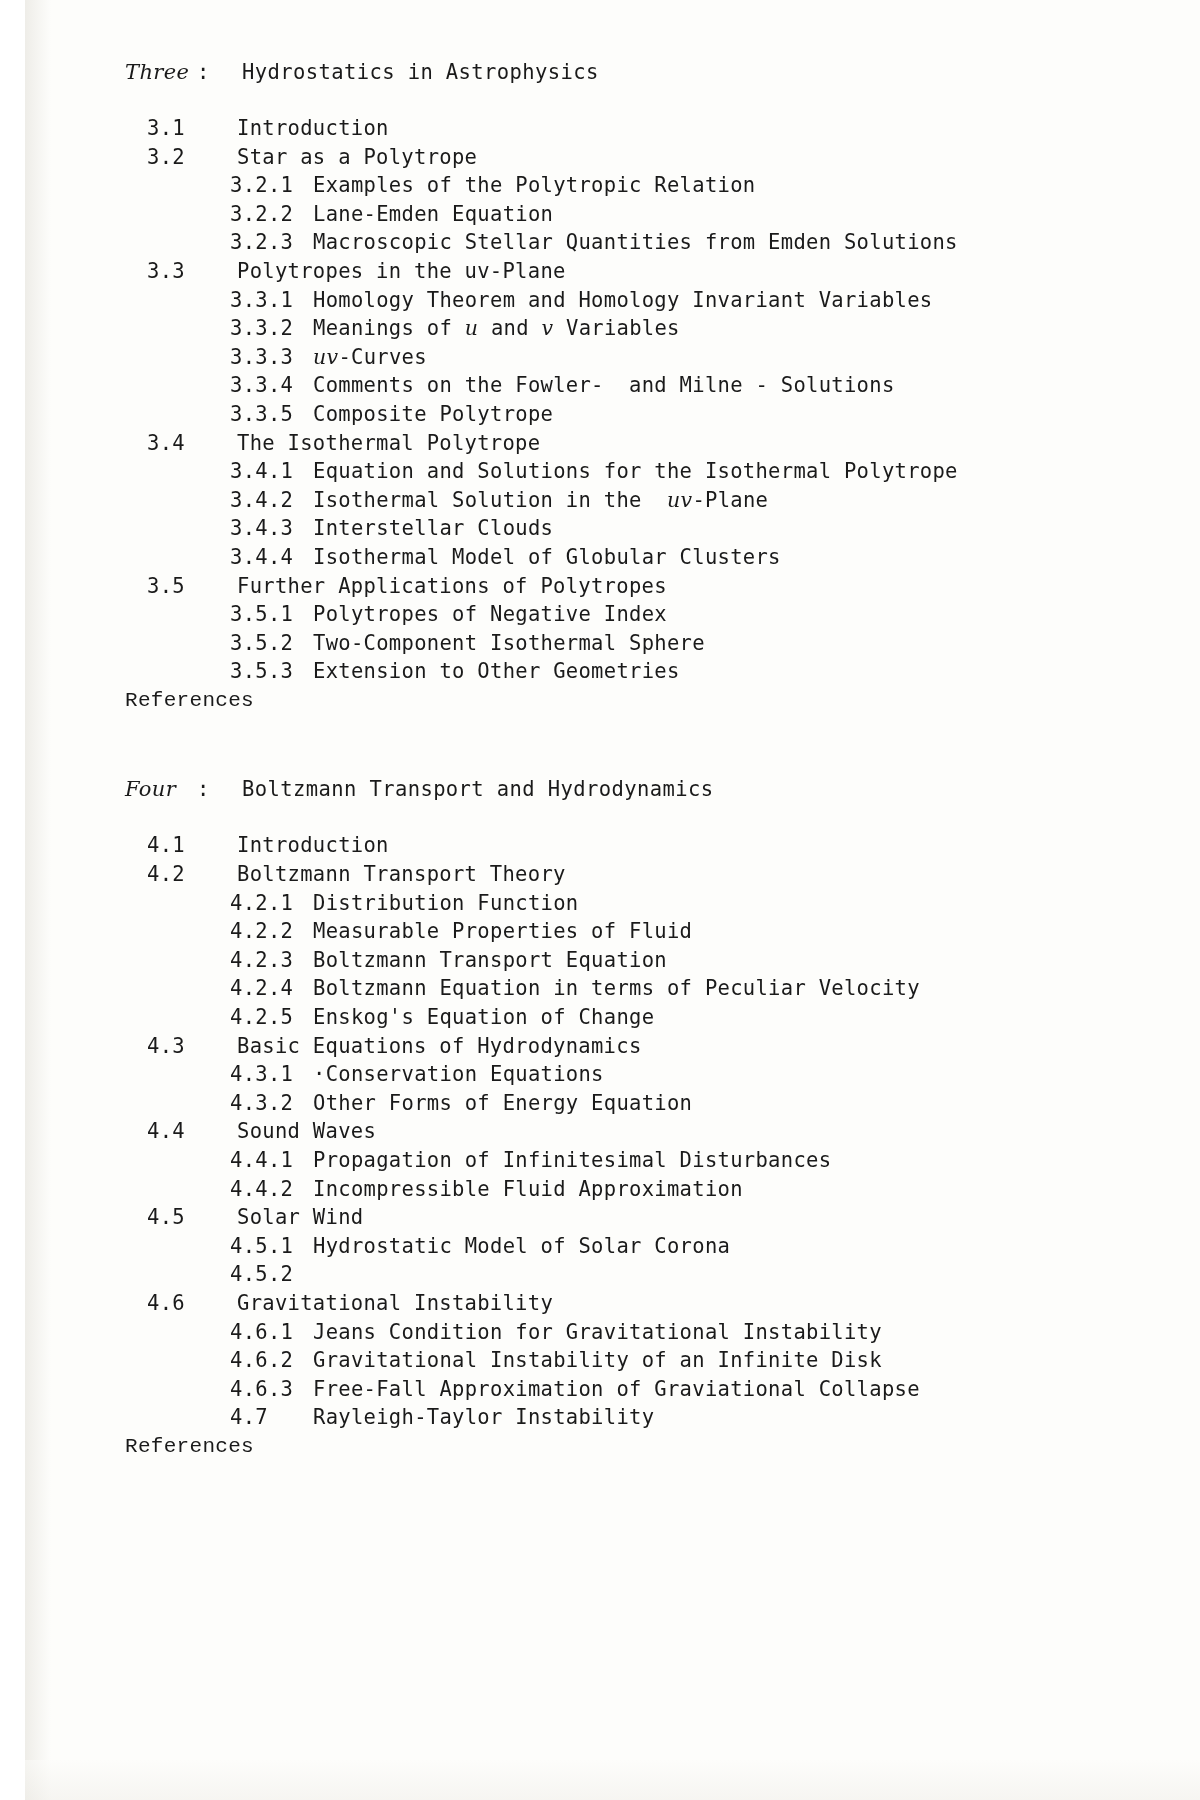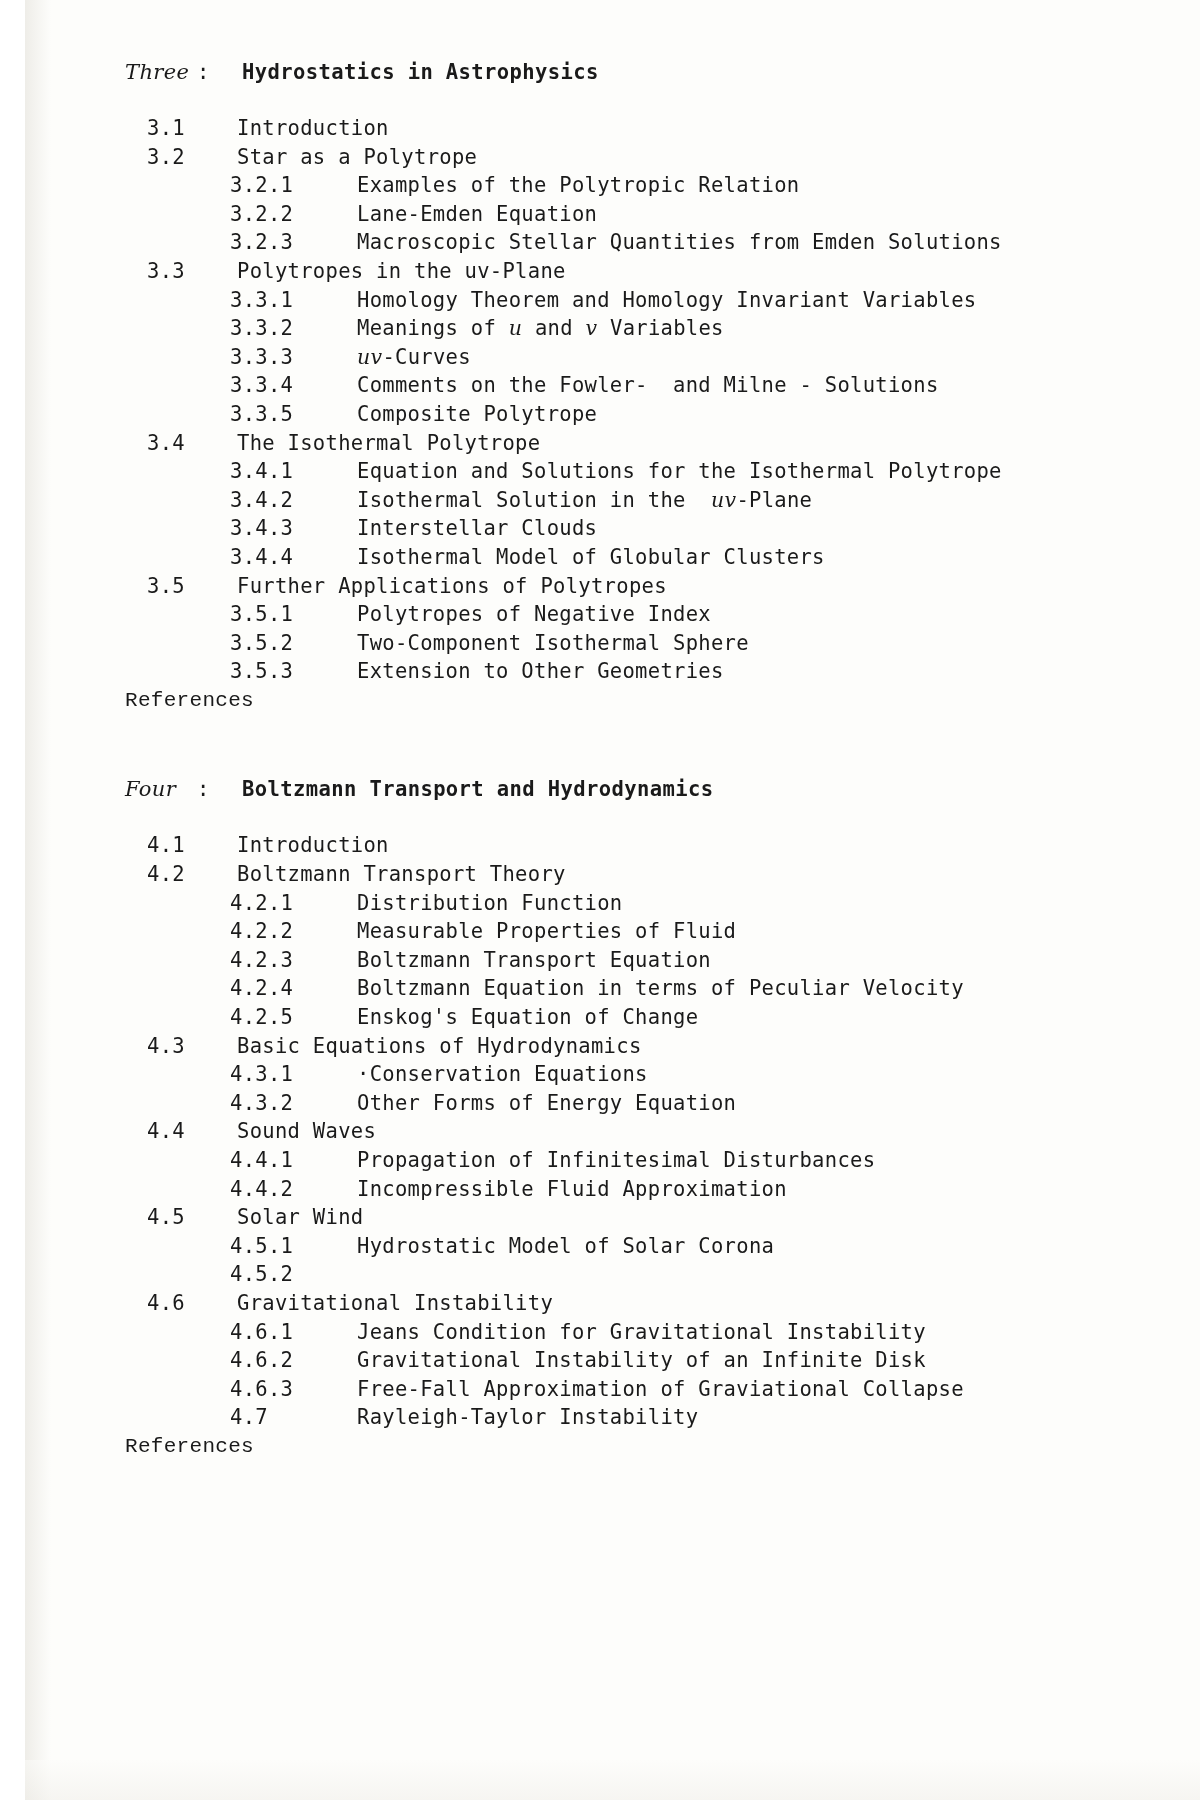--- a/index.html
+++ b/index.html
@@ -43,21 +43,20 @@
     width: 72px;
     flex: 0 0 72px;
   }
   .chapter-colon {
     width: 45px;
     flex: 0 0 45px;
     text-align: left;
   }
   .chapter-title {
     flex: 1 1 auto;
-    font-weight: bold;
   }
 
   
   .entry {
     display: flex;
     align-items: flex-start;
     font-size: 20.5px;
     line-height: 28.6px;
     letter-spacing: 0.3px;
     white-space: pre;
@@ -67,21 +66,20 @@
     width: 90px;
   }
   .entry.level1 {
     padding-left: 22px;
   }
   .entry.level1 .num {
     flex: 0 0 90px;
   }
   .entry.level2 {
     padding-left: 105px;
-    gap: 44px;
   }
   .entry.level2 .num {
     flex: 0 0 83px;
     width: 83px;
   }
   .entry .label {
     flex: 1 1 auto;
   }
   .references {
     font-size: 21px;

